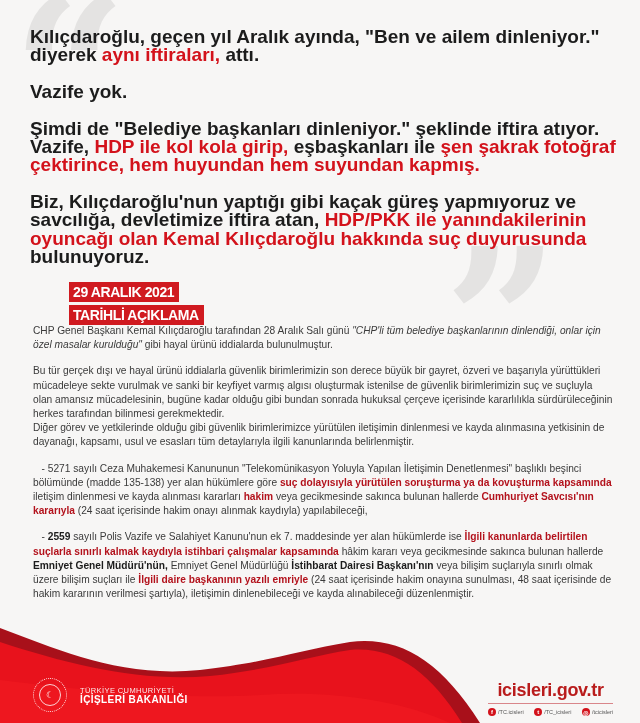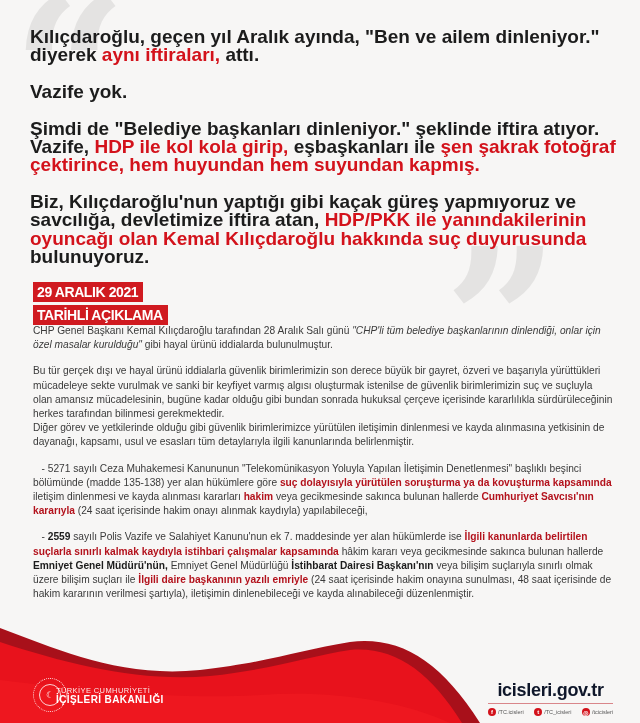--- a/index.html
+++ b/index.html
@@ -26,21 +26,21 @@
       position: absolute; left: 30px; top: 28px; width: 590px; z-index: 1;
       font-family: "Liberation Sans", sans-serif;
       font-weight: bold; font-size: 19px; line-height: 18.4px; color: #1c1c1c;
     }
     .headline p { margin-bottom: 18px; }
     .red { color: #d3121b; }
     .badge-wrap { position: absolute; left: 33px; top: 282px; z-index: 1; }
     .badge {
       display: inline-block; background: #d01a20; color: #fff;
       font-weight: bold; font-size: 14px; line-height: 18px;
-      padding: 1px 5px 1px 4px; letter-spacing: -0.4px;
+      padding: 1px 5px 1px 4px; letter-spacing: -0.4px; margin-left: 36px;
     }
     .badge + br + .badge { margin-top: 2px; }
     .body-text {
       position: absolute; left: 33px; top: 324px; width: 580px; z-index: 1;
       font-size: 10.2px; line-height: 14.2px; color: #3a3a3a;
     }
     .body-text p { margin-bottom: 12px; }
     .body-text p.tight { margin-bottom: 0; }
     .body-text em { font-style: italic; }
     .body-text b.r { color: #b3121c; }
@@ -51,25 +51,25 @@
       position: absolute; left: 33px; top: 678px; width: 34px; height: 34px;
       border-radius: 50%; border: 1.5px dotted rgba(255,255,255,0.85); z-index: 2;
       display: flex; align-items: center; justify-content: center;
     }
     .emblem-inner {
       width: 22px; height: 22px; border-radius: 50%;
       border: 1px solid rgba(255,255,255,0.8);
       display: flex; align-items: center; justify-content: center;
       color: #fff; font-size: 9px;
     }
-    .ministry { position: absolute; left: 56px; top: 686px; z-index: 2; color: #fff; }
+    .ministry { position: absolute; left: 80px; top: 686px; z-index: 2; color: #fff; }
     .ministry .l1 { font-size: 7.5px; letter-spacing: 0.4px; line-height: 9px; opacity: 0.9; }
     .ministry .l2 { font-size: 10px; font-weight: bold; letter-spacing: 0.4px; line-height: 10px; }
     .site { position: absolute; left: 488px; top: 680px; z-index: 2; width: 125px; text-align: center; }
-    .site .url { font-size: 18px; font-weight: bold; color: #0f172a; letter-spacing: -0.3px; line-height: 20px; }
+    .site .url { font-size: 18px; font-weight: bold; color: #b91c1c; letter-spacing: -0.3px; line-height: 20px; }
     .site .rule { height: 1px; background: #d9868a; margin: 3px 0 4px 0; }
     .socials { display: flex; justify-content: space-between; align-items: center; font-size: 5.5px; color: #555; }
     .soc { display: flex; align-items: center; gap: 2px; }
     .soc .dot {
       width: 8px; height: 8px; border-radius: 50%; background: #d3121b; color: #fff;
       font-size: 6px; font-weight: bold; display: flex; align-items: center; justify-content: center;
     }
   </style>
 </head>
 <body>

